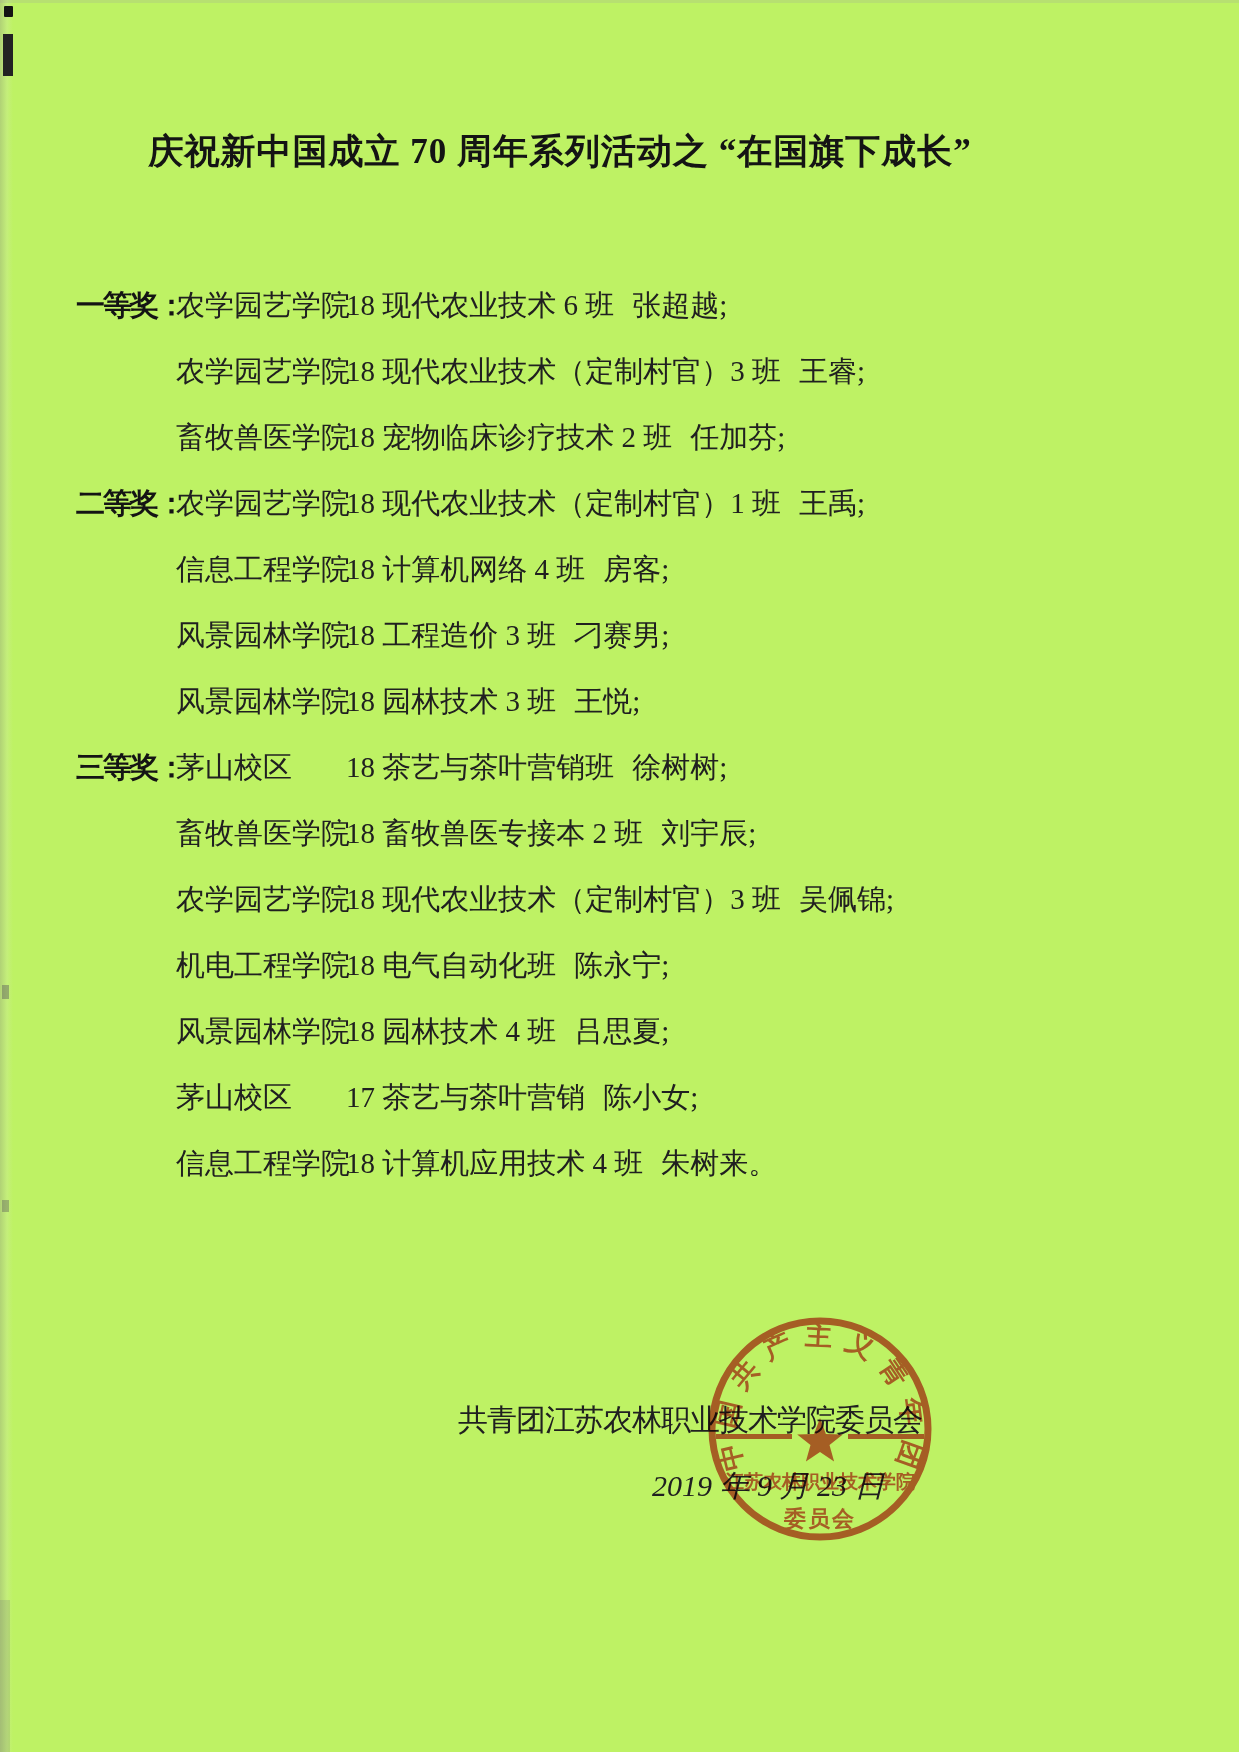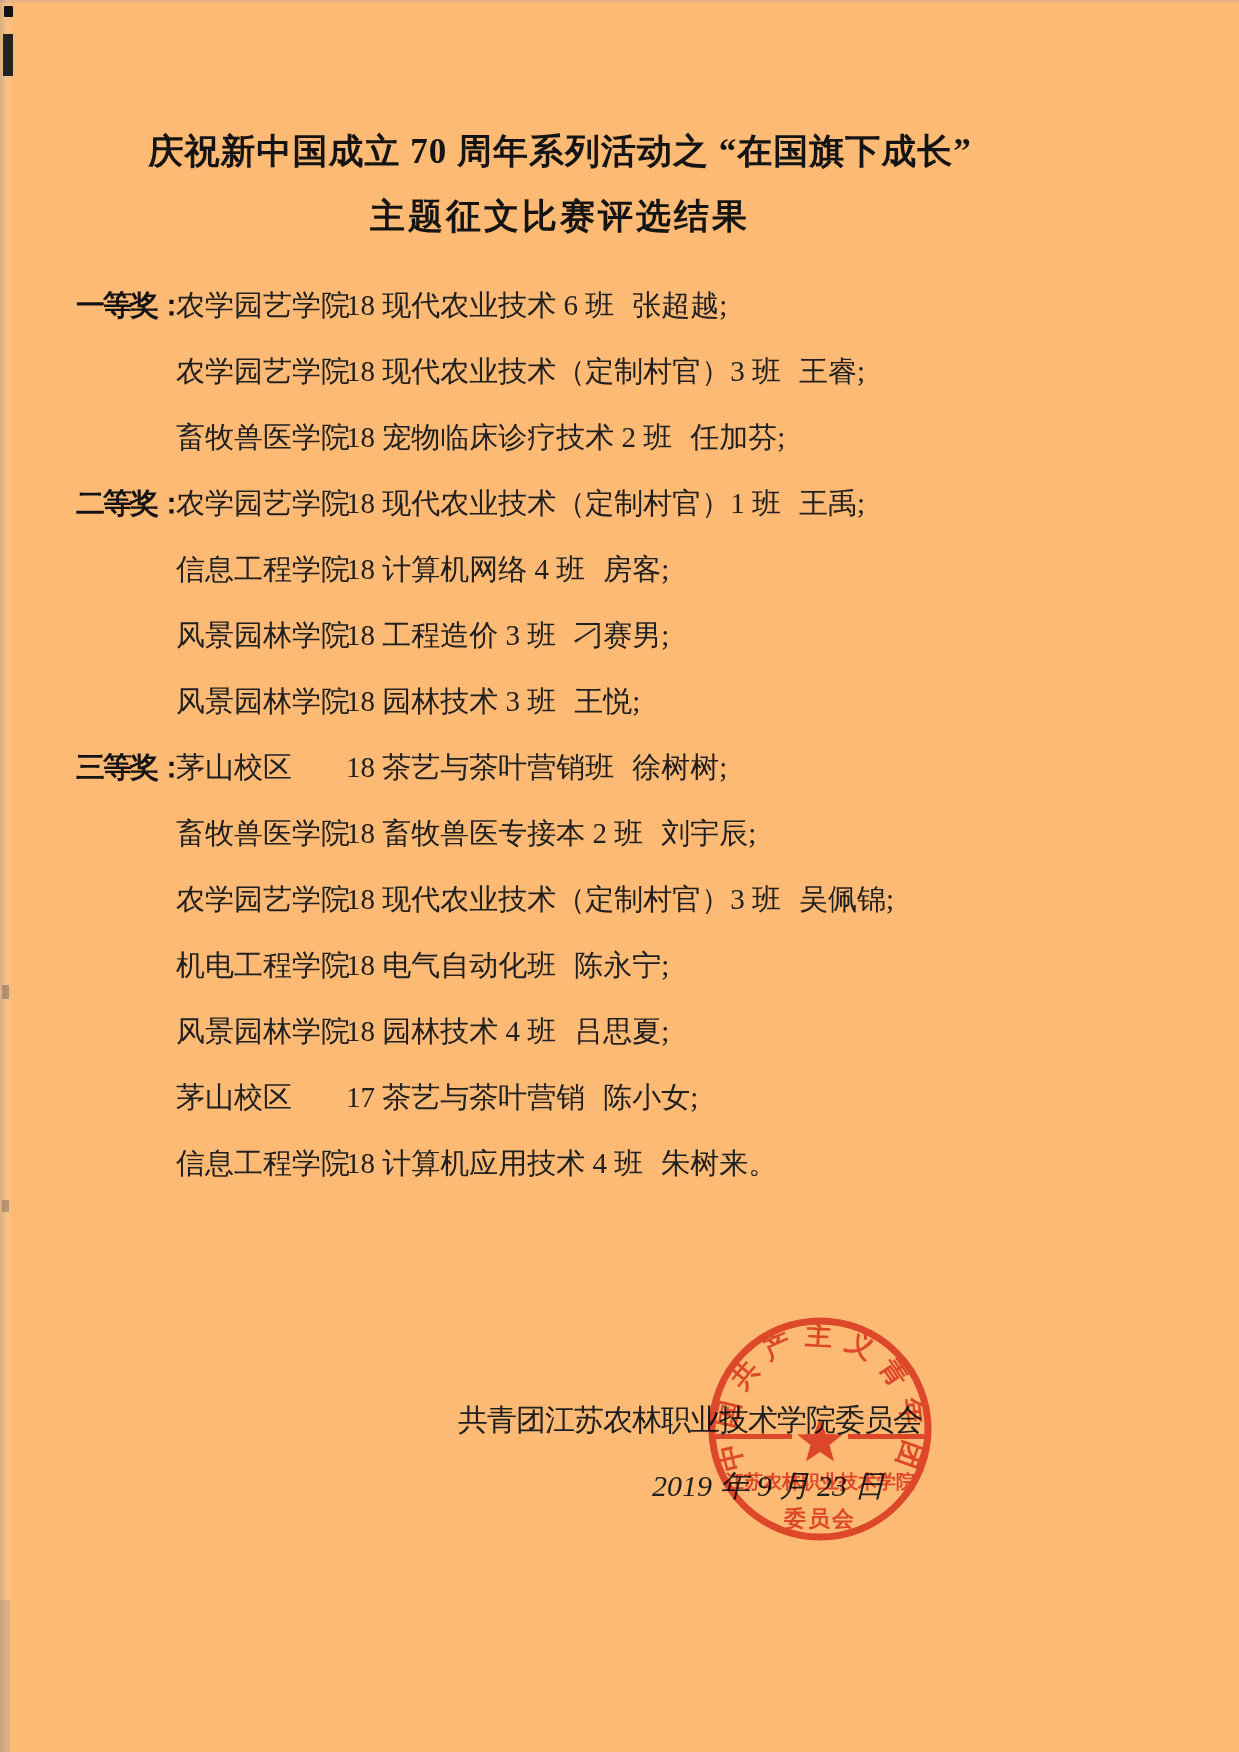--- a/index.html
+++ b/index.html
@@ -3,21 +3,21 @@
 <meta charset="utf-8">
 <style>
   html,body{margin:0;padding:0;}
   body{
     width:1239px;height:1752px;
     background:#f4f4f4;
     font-family:"Liberation Serif","DejaVu Serif",serif;
   }
   .page{
     position:relative;width:1239px;height:1752px;overflow:hidden;
-    background:#fdba74;color:#1f1f1f;
+    background:#bef264;color:#1f1f1f;
   }
   
   .scan-left-band{position:absolute;left:0;top:0;width:13px;height:100%;
     background:linear-gradient(to right,rgba(150,150,150,.35),rgba(225,225,225,.18) 55%,rgba(255,255,255,0));}
   .scan-top-band{position:absolute;left:0;top:0;width:100%;height:3px;background:rgba(160,160,160,.22);}
   .scan-mark-1{position:absolute;left:4px;top:6px;width:9px;height:11px;background:#141414;border-radius:1px;}
   .scan-mark-2{position:absolute;left:3px;top:34px;width:10px;height:42px;background:#232323;}
   .scan-mark-3{position:absolute;left:2px;top:985px;width:7px;height:14px;background:rgba(90,90,90,.45);}
   .scan-mark-4{position:absolute;left:2px;top:1200px;width:7px;height:12px;background:rgba(90,90,90,.4);}
   .scan-mark-5{position:absolute;left:0;top:1600px;width:10px;height:152px;background:rgba(120,120,120,.22);}
@@ -48,21 +48,20 @@
 
   <div class="scan-left-band"></div>
   <div class="scan-top-band"></div>
   <div class="scan-mark-1"></div>
   <div class="scan-mark-2"></div>
   <div class="scan-mark-3"></div>
   <div class="scan-mark-4"></div>
   <div class="scan-mark-5"></div>
 
   <div class="title-line1">庆祝新中国成立 70 周年系列活动之 “在国旗下成长”</div>
-  <div class="title-line2">主题征文比赛评选结果</div>
 
   <div class="rows" id="rows-host">
       <div class="award-row"><span class="prize">一等奖：</span><span class="org">农学园艺学院</span><span class="cls">18 现代农业技术 6 班</span><span class="winner">张超越;</span></div>
       <div class="award-row"><span class="prize"></span><span class="org">农学园艺学院</span><span class="cls">18 现代农业技术（定制村官）3 班</span><span class="winner">王睿;</span></div>
       <div class="award-row"><span class="prize"></span><span class="org">畜牧兽医学院</span><span class="cls">18 宠物临床诊疗技术 2 班</span><span class="winner">任加芬;</span></div>
       <div class="award-row"><span class="prize">二等奖：</span><span class="org">农学园艺学院</span><span class="cls">18 现代农业技术（定制村官）1 班</span><span class="winner">王禹;</span></div>
       <div class="award-row"><span class="prize"></span><span class="org">信息工程学院</span><span class="cls">18 计算机网络 4 班</span><span class="winner">房客;</span></div>
       <div class="award-row"><span class="prize"></span><span class="org">风景园林学院</span><span class="cls">18 工程造价 3 班</span><span class="winner">刁赛男;</span></div>
       <div class="award-row"><span class="prize"></span><span class="org">风景园林学院</span><span class="cls">18 园林技术 3 班</span><span class="winner">王悦;</span></div>
       <div class="award-row"><span class="prize">三等奖：</span><span class="org">茅山校区</span><span class="cls">18 茶艺与茶叶营销班</span><span class="winner">徐树树;</span></div>

